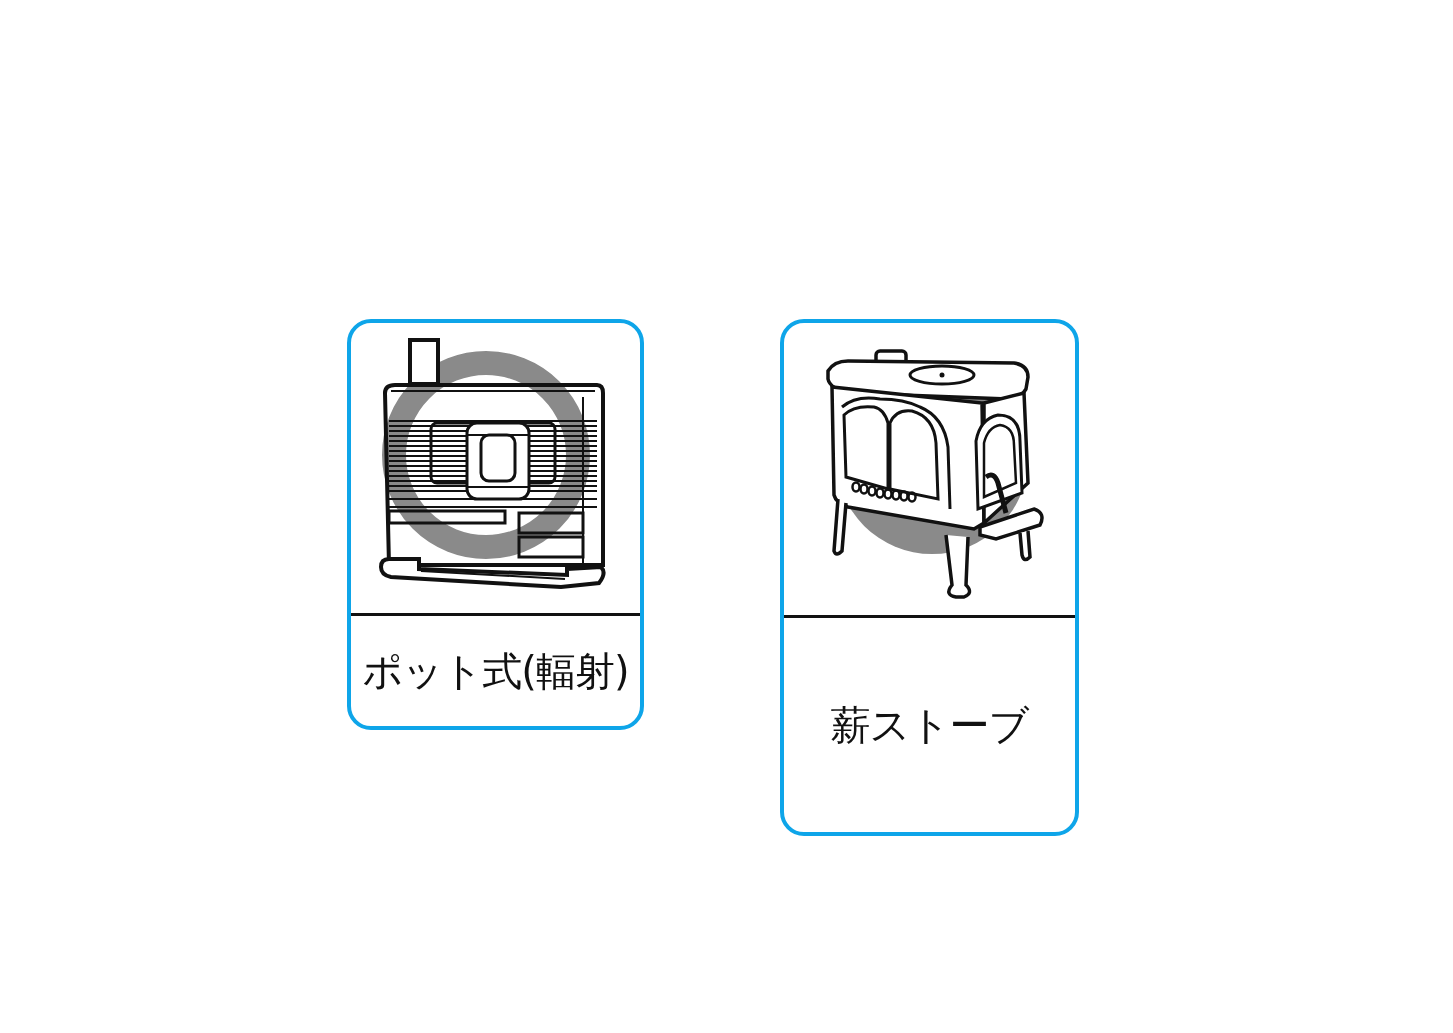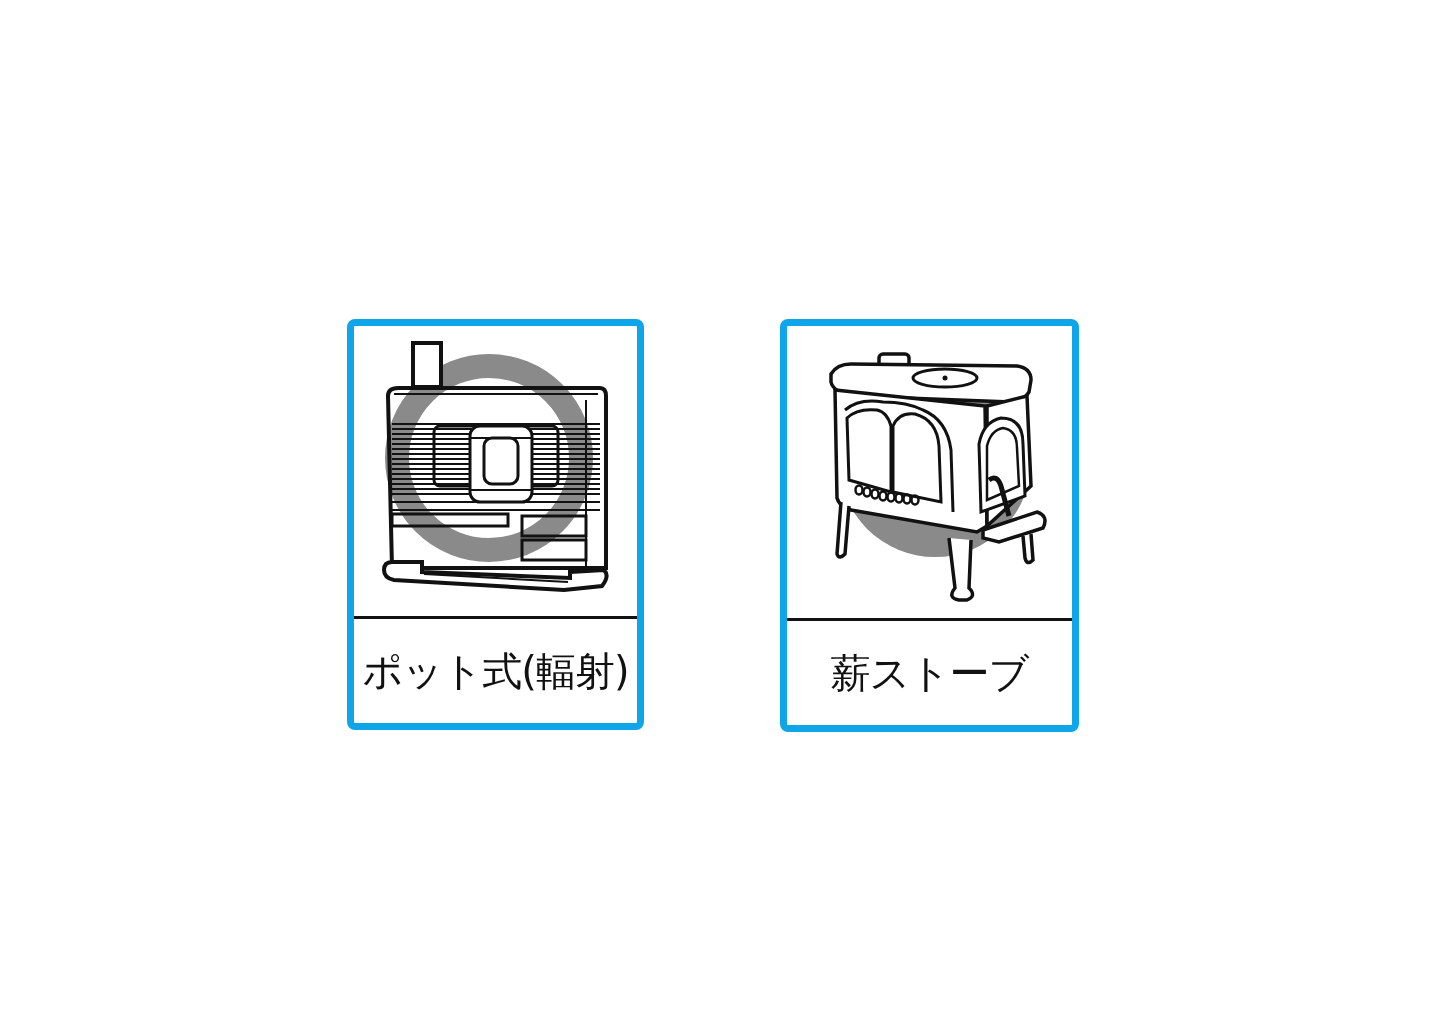--- a/index.html
+++ b/index.html
@@ -1,21 +1,21 @@
 <!DOCTYPE html>
 <html><head>
   <meta charset="utf-8">
   <style>
     html, body { margin: 0; padding: 0; background: #ffffff; }
     body { width: 1453px; height: 1033px; position: relative; overflow: hidden;
            font-family: "DejaVu Sans", "Liberation Sans", sans-serif; }
-    .card { position: absolute; background: #fff; border: 7px solid #0ea5e9;
-            border-radius: 8px; box-sizing: border-box; overflow: hidden; }
+    .card { position: absolute; background: #fff; border: 4px solid #0ea5e9;
+            border-radius: 24px; box-sizing: border-box; overflow: hidden; }
     .card-1 { left: 347px; top: 319px; width: 297px; height: 411px; }
-    .card-2 { left: 780px; top: 319px; width: 299px; height: 413px; }
+    .card-2 { left: 780px; top: 319px; width: 299px; height: 517px; }
     .illus { position: absolute; left: 0; top: 0; width: 100%; }
     .card-1 .illus { height: 290px; }
     .card-2 .illus { height: 292px; }
     .divider { position: absolute; left: 0; right: 0; height: 3px; background: #111; }
     .card-1 .divider { top: 290px; }
     .card-2 .divider { top: 292px; }
     .label { position: absolute; left: 0; right: 0; bottom: 0;
              display: flex; align-items: center; justify-content: center;
              font-size: 40px; color: #111; letter-spacing: -1px; }
     .card-1 .label { top: 293px; }

